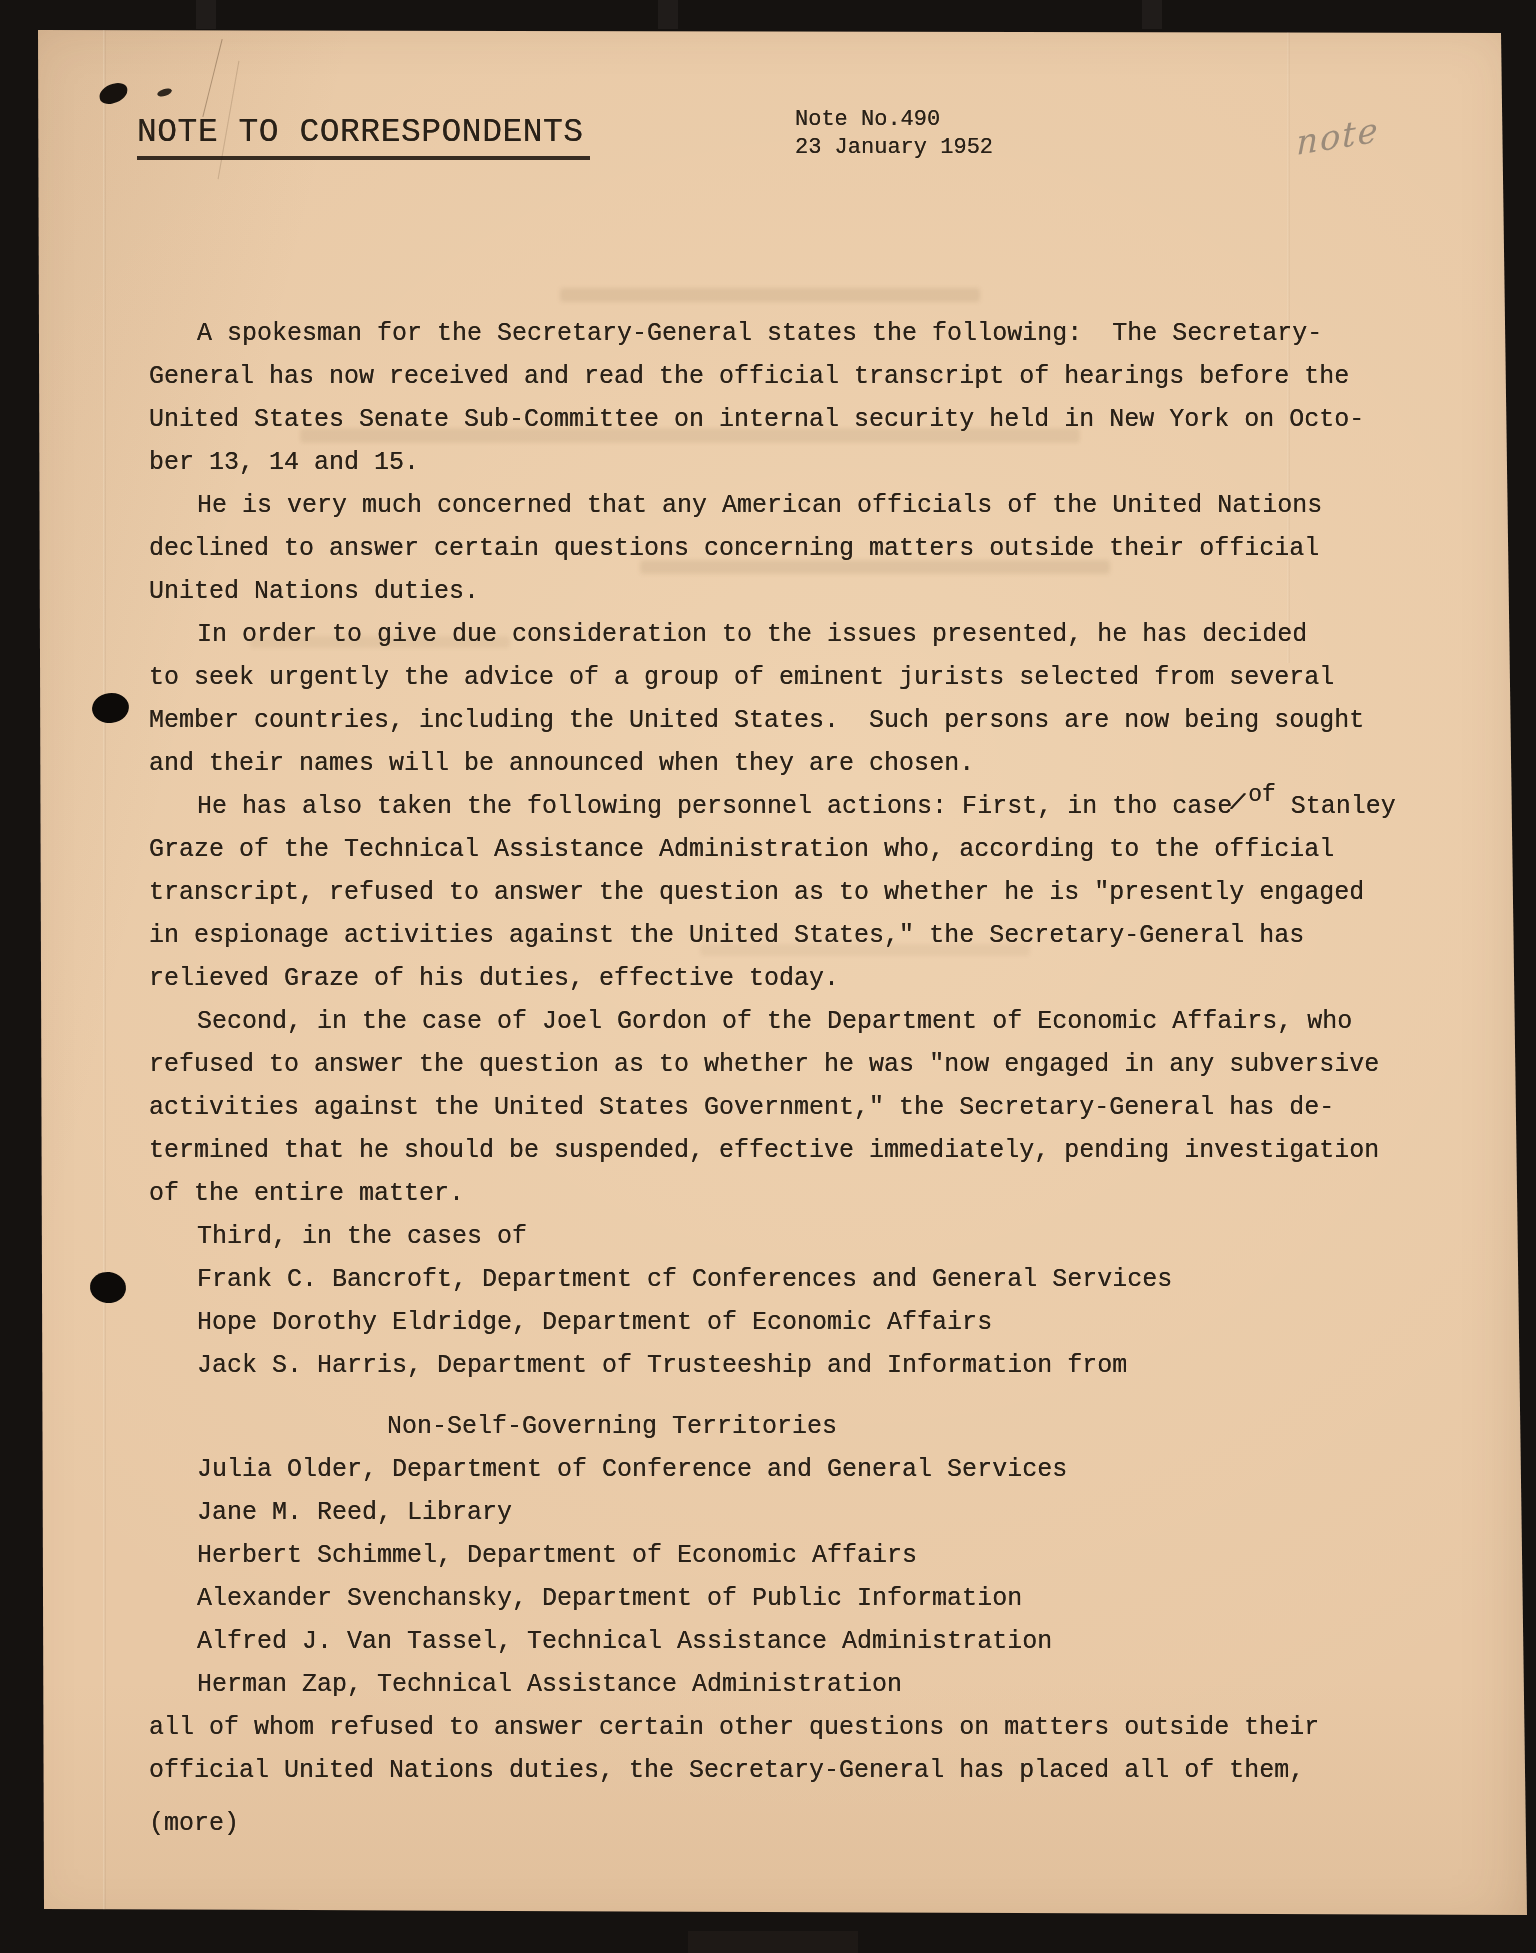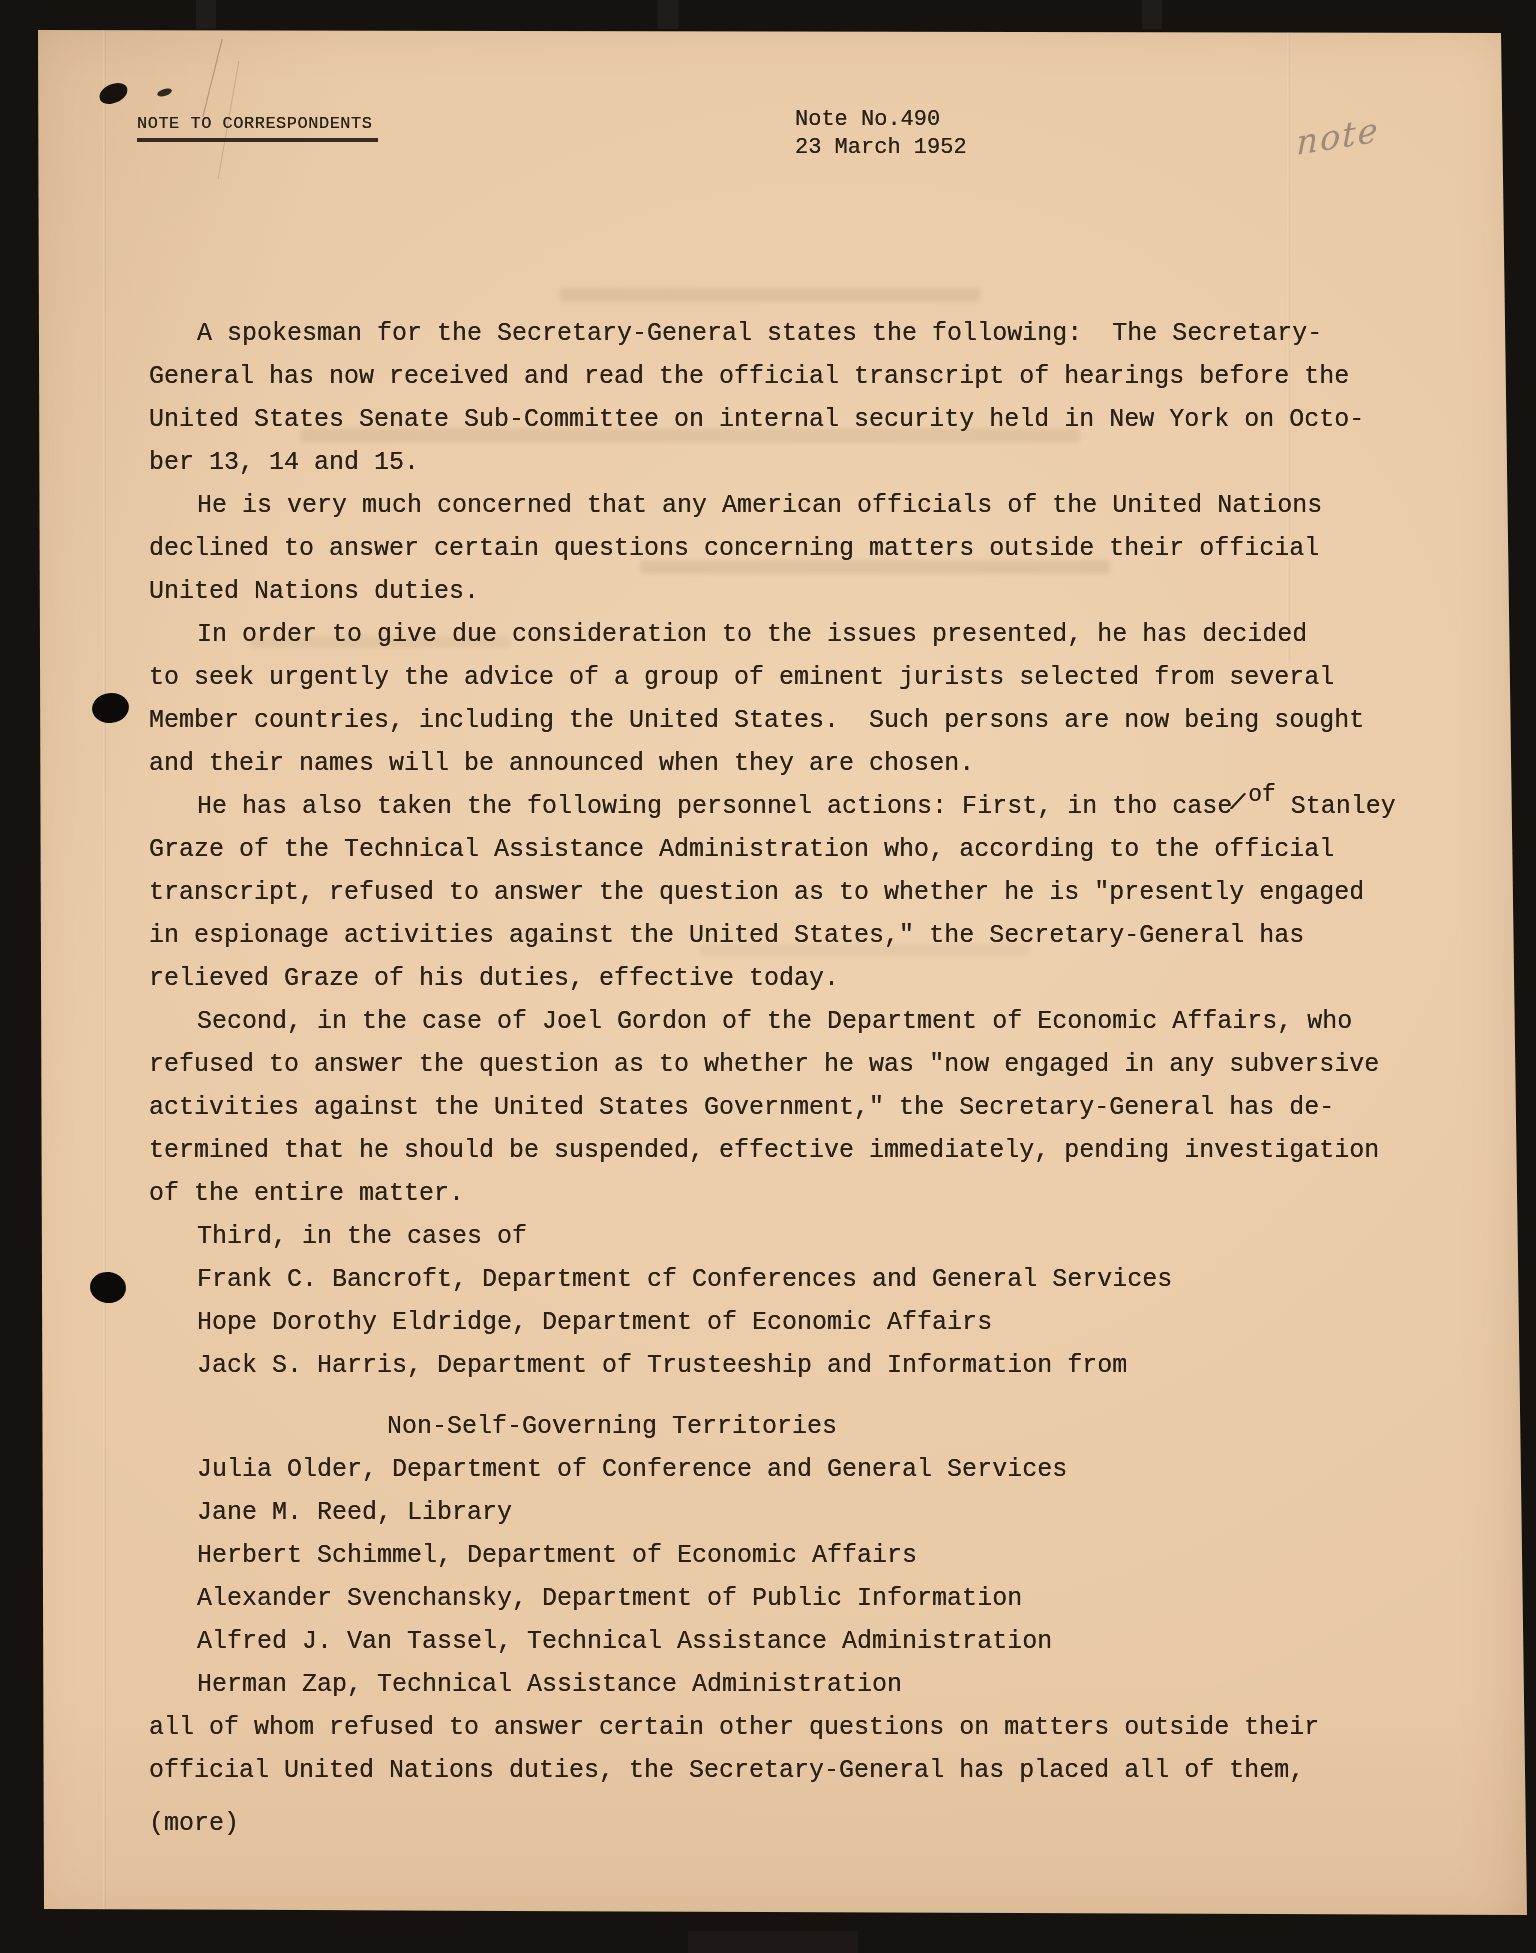--- a/index.html
+++ b/index.html
@@ -44,21 +44,21 @@
     border-radius:58% 42% 60% 40%;transform:rotate(-14deg);}
   .blob-dash{position:absolute;left:157px;top:89px;width:15px;height:7px;background:#1d1711;
     border-radius:50%;transform:rotate(-18deg);opacity:.9;}
   .scratch{position:absolute;width:1px;background:rgba(70,45,25,.35);}
   .scratch.s1{left:212px;top:38px;height:80px;transform:rotate(14deg);}
   .scratch.s2{left:228px;top:60px;height:120px;transform:rotate(10deg);opacity:.5;}
 
   
   .title{
     position:absolute;left:137px;top:114px;
-    font-size:17px;letter-spacing:.5px;color:var(--ink,#292118);
+    font-size:33px;letter-spacing:.5px;color:var(--ink,#292118);
     padding:0 6px 5px 0;border-bottom:4px solid rgba(35,27,19,.9);
     text-shadow:0 0 .6px rgba(41,33,24,.85);
   }
   .meta{
     position:absolute;left:795px;top:106px;
     font-size:22px;line-height:28px;color:var(--ink,#292118);
     text-shadow:0 0 .6px rgba(41,33,24,.85);
   }
   .annotation{
     position:absolute;left:1296px;top:116px;
@@ -112,19 +112,19 @@
 
   <div class="ghost g1"></div>
   <div class="ghost g2"></div>
   <div class="ghost g3"></div>
   <div class="ghost g4"></div>
   <div class="ghost g5"></div>
 
   <div class="title">NOTE TO CORRESPONDENTS</div>
   <div class="meta">
     <div>Note No.490</div>
-    <div>23 March 1952</div>
+    <div>23 January 1952</div>
   </div>
   <div class="annotation">note</div>
 
   <div class="doc-body"><div class="line indent">A spokesman for the Secretary-General states the following:  The Secretary-</div><div class="line">General has now received and read the official transcript of hearings before the</div><div class="line">United States Senate Sub-Committee on internal security held in New York on Octo-</div><div class="line">ber 13, 14 and 15.</div><div class="line indent">He is very much concerned that any American officials of the United Nations</div><div class="line">declined to answer certain questions concerning matters outside their official</div><div class="line">United Nations duties.</div><div class="line indent">In order to give due consideration to the issues presented, he has decided</div><div class="line">to seek urgently the advice of a group of eminent jurists selected from several</div><div class="line">Member countries, including the United States.  Such persons are now being sought</div><div class="line">and their names will be announced when they are chosen.</div><div class="line indent"><span>He has also taken the following personnel actions: First, in tho case</span><span class="caret-slash">/</span><span class="sup-of">of</span><span> Stanley</span></div><div class="line">Graze of the Technical Assistance Administration who, according to the official</div><div class="line">transcript, refused to answer the question as to whether he is "presently engaged</div><div class="line">in espionage activities against the United States," the Secretary-General has</div><div class="line">relieved Graze of his duties, effective today.</div><div class="line indent">Second, in the case of Joel Gordon of the Department of Economic Affairs, who</div><div class="line">refused to answer the question as to whether he was "now engaged in any subversive</div><div class="line">activities against the United States Government," the Secretary-General has de-</div><div class="line">termined that he should be suspended, effective immediately, pending investigation</div><div class="line">of the entire matter.</div><div class="line indent">Third, in the cases of</div><div class="line indent">Frank C. Bancroft, Department cf Conferences and General Services</div><div class="line indent">Hope Dorothy Eldridge, Department of Economic Affairs</div><div class="line indent">Jack S. Harris, Department of Trusteeship and Information from</div><div class="line cont">Non-Self-Governing Territories</div><div class="line indent">Julia Older, Department of Conference and General Services</div><div class="line indent">Jane M. Reed, Library</div><div class="line indent">Herbert Schimmel, Department of Economic Affairs</div><div class="line indent">Alexander Svenchansky, Department of Public Information</div><div class="line indent">Alfred J. Van Tassel, Technical Assistance Administration</div><div class="line indent">Herman Zap, Technical Assistance Administration</div><div class="line">all of whom refused to answer certain other questions on matters outside their</div><div class="line">official United Nations duties, the Secretary-General has placed all of them,</div><div class="line center">(more)</div></div>
 
 </div>
 
 </body></html>

